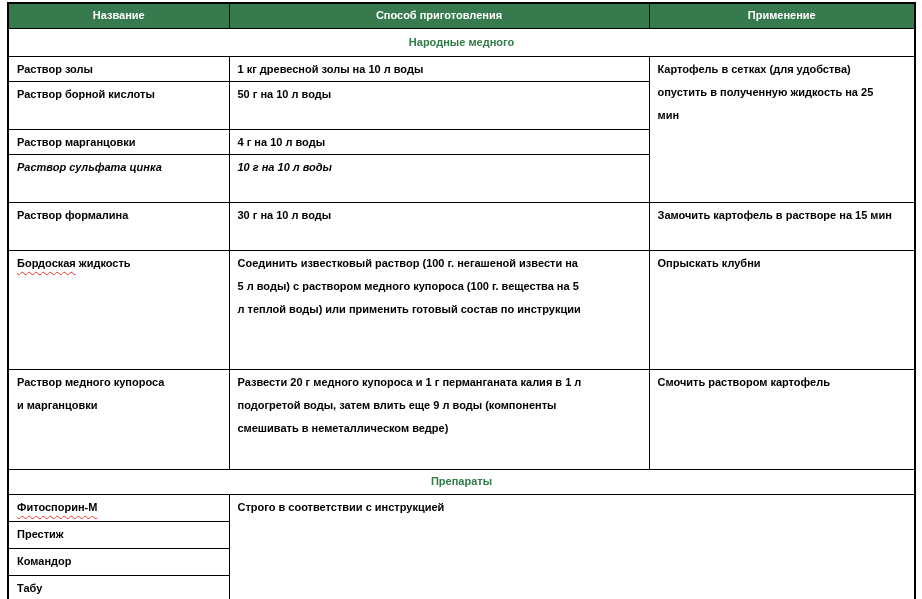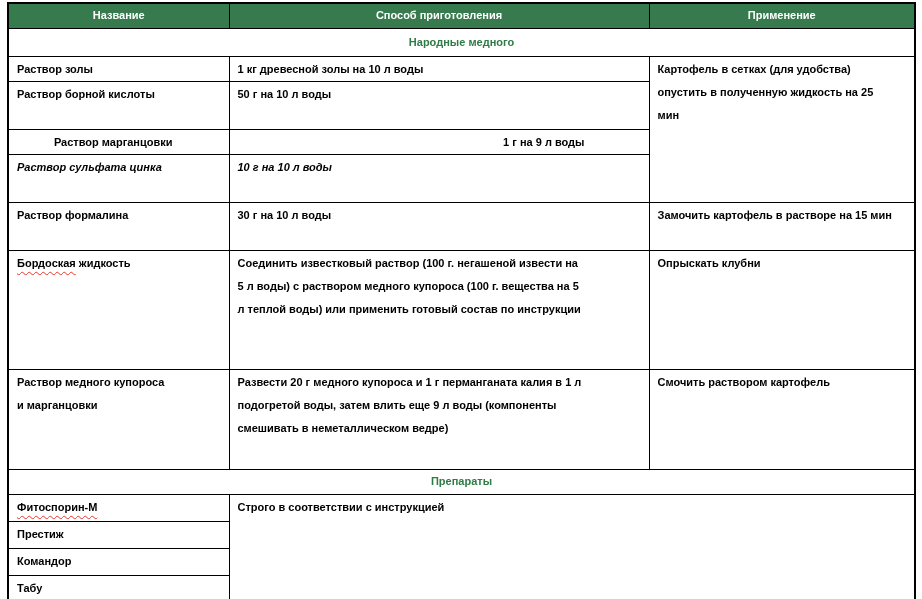--- a/index.html
+++ b/index.html
@@ -82,23 +82,23 @@
 
     <tr style="height:25px;margin-left:31px;">
       <td class="cell-name">Раствор золы</td>
       <td class="cell-method">1 кг древесной золы на 10 л воды</td>
       <td class="cell-application" rowspan="4">Картофель в сетках (для удобства) опустить в полученную жидкость на 25 мин</td>
     </tr>
     <tr style="height:48px;">
       <td class="cell-name">Раствор борной кислоты</td>
       <td class="cell-method">50 г на 10 л воды</td>
     </tr>
-    <tr style="height:24px;text-align:right;">
+    <tr style="height:24px;">
       <td class="cell-name">Раствор марганцовки</td>
-      <td class="cell-method">1 г на 9 л воды</td>
+      <td class="cell-method">4 г на 10 л воды</td>
     </tr>
     <tr style="height:48px;font-style:italic;">
       <td class="cell-name">Раствор сульфата цинка</td>
       <td class="cell-method">10 г на 10 л воды</td>
     </tr>
 
     <tr style="height:48px;margin-top:9px;">
       <td class="cell-name">Раствор формалина</td>
       <td class="cell-method">30 г на 10 л воды</td>
       <td class="cell-application">Замочить картофель в растворе на 15 мин</td>

